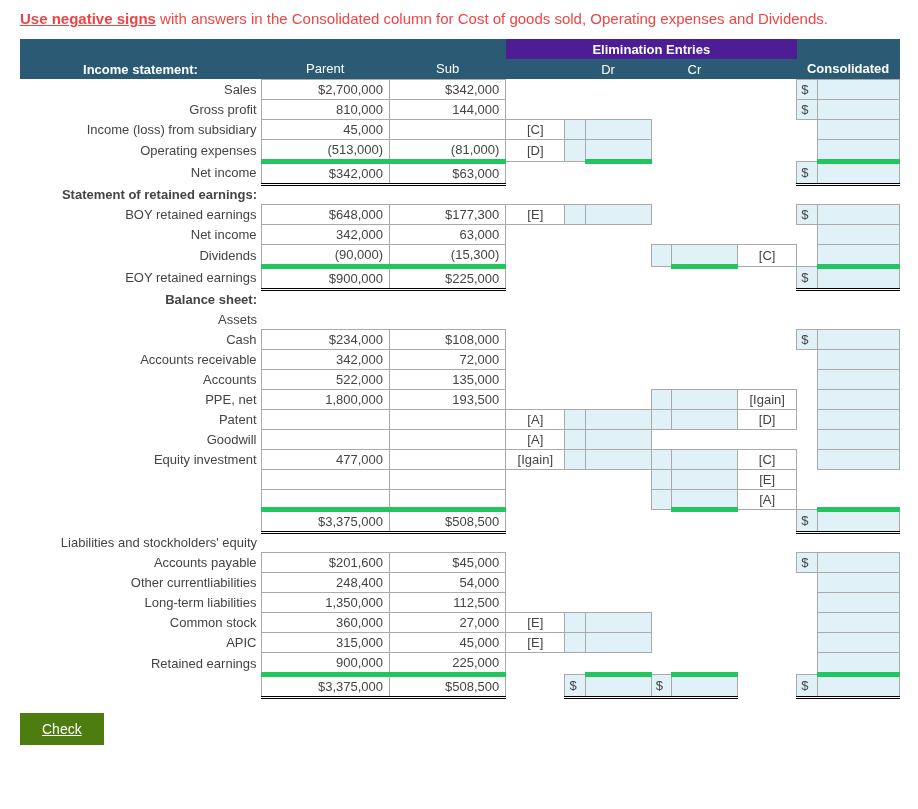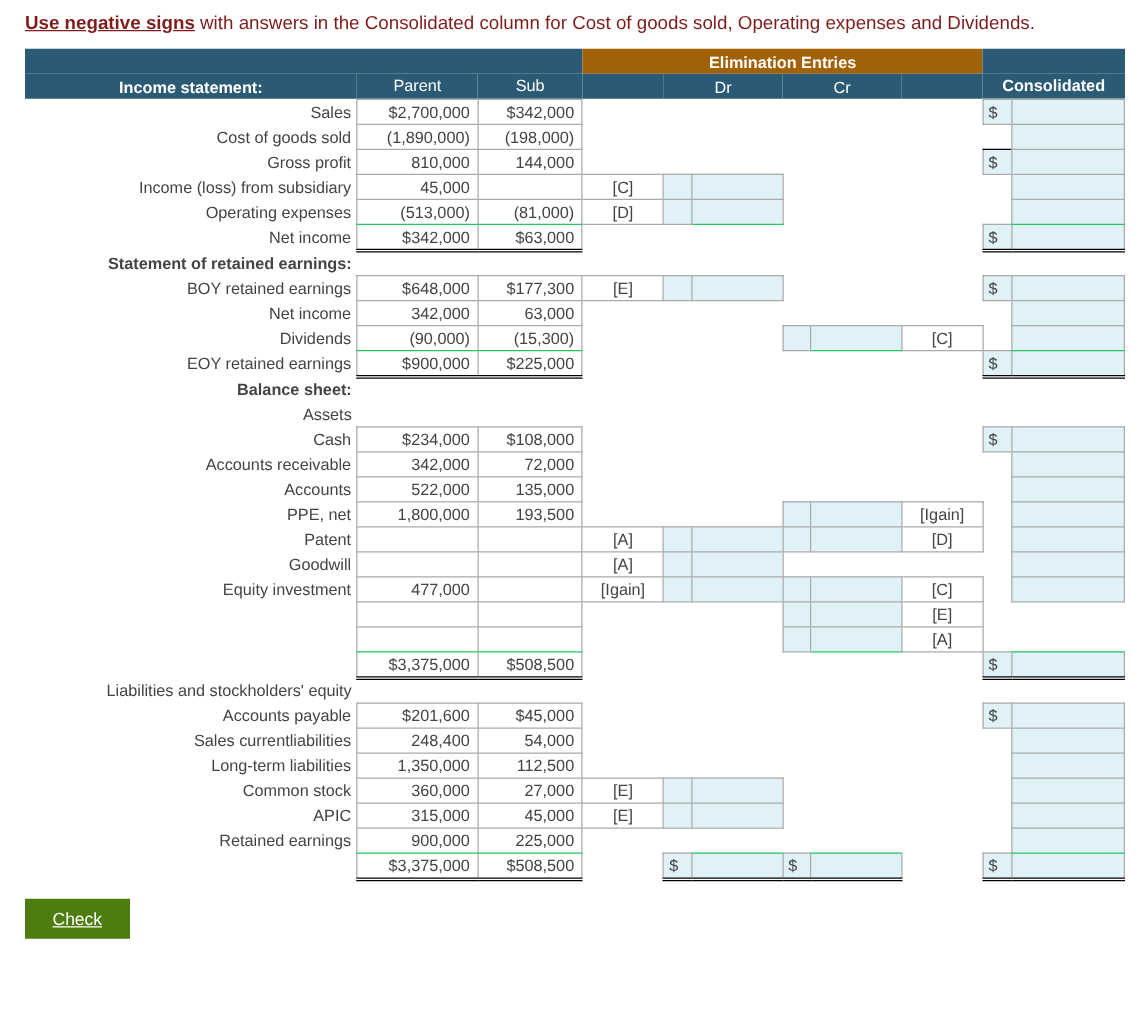--- a/index.html
+++ b/index.html
@@ -5,52 +5,52 @@
   * { box-sizing: border-box; margin: 0; padding: 0; }
   body {
     font-family: "Segoe UI", Arial, sans-serif;
     font-size: 13px;
     color: #333;
     background: #fff;
     padding: 10px 20px;
   }
   .instruction {
     font-size: 15px;
-    color: #7f1d1d;
+    color: #ef4444;
     margin-bottom: 12px;
   }
   .instruction .ul { text-decoration: underline; font-weight: 700; }
   table {
     border-collapse: collapse;
     width: 880px;
   }
   td, th {
     padding: 2px 4px;
     height: 20px;
     font-size: 13px;
     color: #444;
     vertical-align: middle;
   }
   .hdr-row td { background: #2b5b74; color: #fff; font-size: 13px; }
-  .hdr-elim td { background: #a16207; color: #fff; text-align: center; }
+  .hdr-elim td { background: #4c1d95; color: #fff; text-align: center; }
   .hdr-center { text-align: center; font-weight: 400; }
   .hdr-first { font-weight: 600; text-align: center; }
   .label { text-align: right; }
   .sec-hdr { font-weight: 700; margin-left: 32px; }
-  .num-cell { border: 1px solid #aaa; text-align: right; padding-right: 6px; white-space: nowrap; }
+  .num-cell { border: 1px solid #aaa; text-align: right; padding-right: 6px; white-space: nowrap; padding-left: 41px; }
   .code-cell { border: 1px solid #aaa; text-align: center; }
   .input-cell {
     background: #e0f1f8;
     border: 1px solid #aaa;
     text-align: right;
     padding-right: 6px;
   }
   .input-sym { background: #e0f1f8; border: 1px solid #aaa; text-align: left; padding-left: 4px; width:18px; }
   .bt { border-top: 1px solid #000; }
-  .bb { border-bottom: 1px solid #22c55e; }
+  .bb { border-bottom: 5px solid #22c55e; }
   .bbd { border-bottom: 3px double #000; }
   .col-label { width: 212px; }
   .col-parent { width: 76px; }
   .col-sub { width: 66px; }
   .col-code1 { width: 52px; }
   .col-sym { width: 18px; }
   .col-amt { width: 58px; }
   .col-code2 { width: 52px; }
   .col-cons { width: 70px; }
   .check-btn {
@@ -112,33 +112,20 @@
     <td></td>
         <td></td>
         <td></td>
         <td></td>
         <td></td>
         <td></td>
     <td class="input-sym">$</td>
     <td class="input-cell"></td>
   </tr>
   <tr>
-    <td class="label">Cost of goods sold</td>
-    <td class="num-cell">(1,890,000)</td>
-    <td class="num-cell">(198,000)</td>
-    <td></td>
-        <td></td>
-        <td></td>
-        <td></td>
-        <td></td>
-        <td></td>
-    <td></td>
-    <td class="input-cell"></td>
-  </tr>
-  <tr>
     <td class="label">Gross profit</td>
     <td class="num-cell bt">810,000</td>
     <td class="num-cell bt">144,000</td>
     <td></td>
         <td></td>
         <td></td>
         <td></td>
         <td></td>
         <td></td>
     <td class="input-sym bt">$</td>
@@ -394,21 +381,21 @@
     <td></td>
         <td></td>
         <td></td>
         <td></td>
         <td></td>
         <td></td>
     <td class="input-sym">$</td>
     <td class="input-cell"></td>
   </tr>
   <tr>
-    <td class="label">Sales currentliabilities</td>
+    <td class="label">Other currentliabilities</td>
     <td class="num-cell">248,400</td>
     <td class="num-cell">54,000</td>
     <td></td>
         <td></td>
         <td></td>
         <td></td>
         <td></td>
         <td></td>
         <td></td>
     <td class="input-cell"></td>

